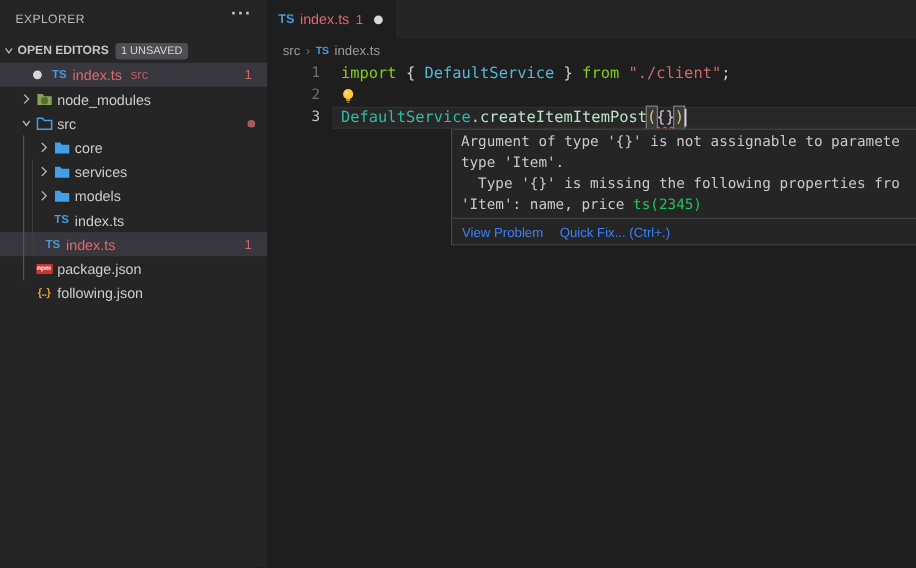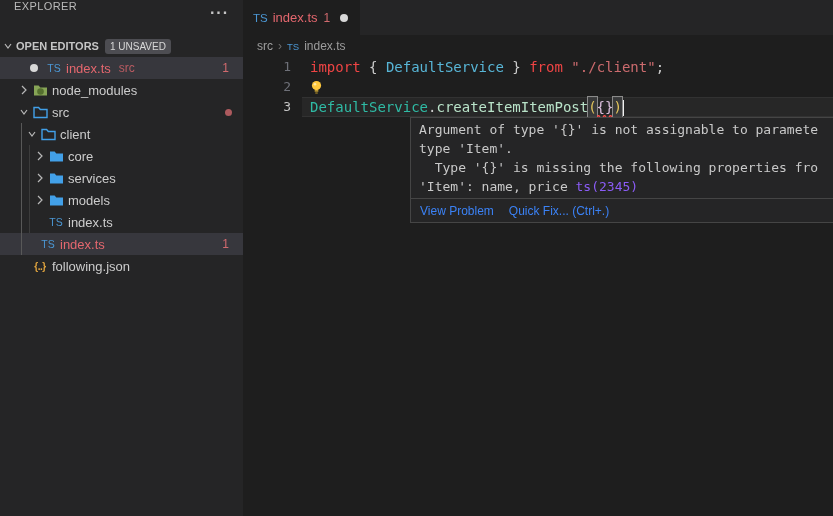--- a/index.html
+++ b/index.html
@@ -1,36 +1,36 @@
 <!DOCTYPE html>
 <html><head>
 <meta charset="utf-8">
 <style>
   *{box-sizing:border-box;margin:0;padding:0;}
   html,body{width:833px;height:516px;overflow:hidden;background:#1e1e1e;font-family:"Liberation Sans",sans-serif;}
   #app{position:relative;width:833px;height:516px;}
 
   
   .sidebar{position:absolute;left:0;top:0;width:243px;height:516px;background:#252526;color:#ccc;}
-  .sb-header{height:35px;display:flex;align-items:flex-start;padding-left:14px;position:relative;}
+  .sb-header{height:35px;display:flex;align-items:center;padding-left:14px;position:relative;}
   .sb-title{font-size:11px;color:#bbbbbb;letter-spacing:0.4px;}
   .sb-ellipsis{position:absolute;right:14px;top:4px;color:#c5c5c5;font-size:16px;font-weight:bold;letter-spacing:1px;}
   .section-row{height:22px;display:flex;align-items:center;font-weight:bold;font-size:11px;color:#c5c5c5;position:relative;}
   .twisty{width:16px;height:16px;flex:none;display:flex;align-items:center;justify-content:center;}
   .badge-unsaved{margin-left:6px;background:#4d4d52;color:#d8d8d8;font-size:10px;font-weight:normal;padding:2px 5px;border-radius:3px;line-height:11px;}
   .row{height:22px;display:flex;align-items:center;position:relative;font-size:13px;color:#cccccc;}
   .row.selected{background:#37373d;}
   .icon-slot{width:16px;height:16px;margin-right:4px;flex:none;display:flex;align-items:center;justify-content:center;position:relative;}
   .lbl{white-space:nowrap;}
   .lbl.err{color:#e4676e;}
   .desc{margin-left:8px;font-size:12px;color:rgba(228,103,110,0.75);}
   .count-badge{position:absolute;right:14px;color:#d16a6e;font-size:12px;}
   .mod-dot{position:absolute;right:11px;width:7px;height:7px;border-radius:50%;background:#ad5a5e;}
   .white-dot{width:8px;height:8px;border-radius:50%;background:#d8d8d8;}
-  .ts-ico{font-weight:normal;font-size:10.5px;color:#4b97d4;letter-spacing:0;}
+  .ts-ico{font-weight:bold;font-size:10.5px;color:#4b97d4;letter-spacing:0;}
   .npm-ico{width:15px;height:9px;background:#ca3433;border-radius:1px;color:#fff;font-size:6px;font-weight:bold;text-align:center;line-height:9px;font-family:"Liberation Sans",sans-serif;}
   .json-ico{color:#dfa33e;font-size:10px;font-weight:bold;letter-spacing:-0.5px;}
   .guide{position:absolute;width:1px;}
 
   
   .editor{position:absolute;left:243px;top:0;right:0;height:516px;background:#1e1e1e;}
   .tabbar{height:35px;background:#252526;display:flex;}
   .tab{width:117px;height:35px;background:#1e1e1e;display:flex;align-items:center;padding:0 10px;gap:5px;}
   .tab .ts-ico{font-size:11.5px;}
   .tab-name{font-size:13px;color:#e4676e;}
@@ -40,37 +40,37 @@
   .bc-sep{color:#6e6e6e;font-size:12px;}
   .bc .ts-ico{font-size:9.5px;}
 
   .code-area{position:absolute;top:57px;left:0;right:0;}
   .code-line{position:relative;height:20px;font-family:"DejaVu Sans Mono",monospace;font-size:14px;}
   .line-hl{position:absolute;left:59px;right:0;top:0;bottom:0;background:rgba(255,255,255,0.045);border-top:1px solid rgba(255,255,255,0.055);border-bottom:1px solid rgba(255,255,255,0.055);}
   .gutter-num{position:absolute;left:0;width:48px;text-align:right;color:#6e7078;font-size:13px;line-height:20px;}
   .gutter-num.active{color:#c4c4c4;}
   .code-text{position:absolute;left:67px;top:0;line-height:20px;white-space:pre;}
   .tk{position:relative;display:inline-block;}
-  .tk.kw{color:#ef4444;}
+  .tk.kw{color:#84cc16;}
   .tk.pl{color:#cccccc;}
   .tk.imp{color:#58b6d7;}
   .tk.str{color:#cc6b6e;}
   .tk.cls{color:#2fbba5;}
   .tk.fn{color:#b9e3c9;}
   .tk.br1{color:#e2c55b;}
   .tk.br2{color:#dcc0de;}
   .tk.box{outline:1px solid #8a8a8a;background:rgba(90,93,94,0.35);}
   .squig-svg{position:absolute;left:0;bottom:-3px;}
   .cursor{display:inline-block;width:1.5px;height:16px;background:#f0f0f0;vertical-align:middle;margin-left:0.5px;}
   .bulb{position:absolute;left:67px;top:3px;}
 
   
   .hover{position:absolute;left:167px;top:117px;width:445px;background:#252526;border:1px solid #454545;}
   .hover-body{padding:2px 8px 2px;font-family:"DejaVu Sans Mono",monospace;font-size:13px;line-height:19px;color:#c9c9c9;white-space:pre;}
-  .hseg.dim{color:#8b5cf6;}
+  .hseg.dim{color:#22c55e;}
   .hover-actions{border-top:1px solid #454545;height:24px;display:flex;align-items:center;padding:0 9px;gap:15px;}
   .hover-link{font-size:12px;color:#3b82f6;}
 </style>
 </head>
 <body>
 
 <div id="app">
   <div class="sidebar">
     <div class="sb-header">
       <span class="sb-title">EXPLORER</span>
@@ -123,34 +123,20 @@
           </span>
           <span class="icon-slot">
             <svg width="15" height="13" viewBox="0 0 15 13">
               <path d="M1 1.5 h4.6 l1.7 2 H14 v8 H1 z" fill="none" stroke="#42a0e8" stroke-width="1.4"></path>
             </svg>
           </span>
           <span class="lbl">src</span>
           <span class="mod-dot"></span>
         </div>
         <div class="row">
-          <span style="width: 24px; flex: 0 0 auto;"></span>
-          <span class="twisty">
-            <svg width="14" height="14" viewBox="0 0 14 14">
-              <polyline points="4,5 7,9 10,5" fill="none" stroke="#b8b8b8" stroke-width="1.2"></polyline>
-            </svg>
-          </span>
-          <span class="icon-slot">
-            <svg width="15" height="13" viewBox="0 0 15 13">
-              <path d="M1 1.5 h4.6 l1.7 2 H14 v8 H1 z" fill="none" stroke="#42a0e8" stroke-width="1.4"></path>
-            </svg>
-          </span>
-          <span class="lbl">client</span>
-        </div>
-        <div class="row">
           <span style="width: 32px; flex: 0 0 auto;"></span>
           <span class="twisty">
             <svg width="14" height="14" viewBox="0 0 14 14">
               <polyline points="5,3 9,7 5,11" fill="none" stroke="#b8b8b8" stroke-width="1.2"></polyline>
             </svg>
           </span>
           <span class="icon-slot">
             <svg width="15" height="13" viewBox="0 0 15 13">
               <path d="M1 1.5 h4.6 l1.7 2 H14 v8 H1 z" fill="#42a0e8"></path>
             </svg>
@@ -194,20 +180,28 @@
           <span class="lbl">index.ts</span>
         </div>
         <div class="row selected">
           <span style="width: 24px; flex: 0 0 auto;"></span>
           <span class="twisty"></span>
           <span class="icon-slot">
             <span class="ts-ico">TS</span>
           </span>
           <span class="lbl err">index.ts</span>
           <span class="count-badge">1</span>
+        </div>
+        <div class="row">
+          <span style="width: 16px; flex: 0 0 auto;"></span>
+          <span class="twisty"></span>
+          <span class="icon-slot">
+            <span class="npm-ico">npm</span>
+          </span>
+          <span class="lbl">package.json</span>
         </div>
         <div class="row">
           <span style="width: 16px; flex: 0 0 auto;"></span>
           <span class="twisty"></span>
           <span class="icon-slot">
             <span class="json-ico">{..}</span>
           </span>
           <span class="lbl">following.json</span>
         </div>
         <div class="guide" style="left: 21px; top: 44px; height: 132px; background: rgb(88, 88, 88);"></div>

